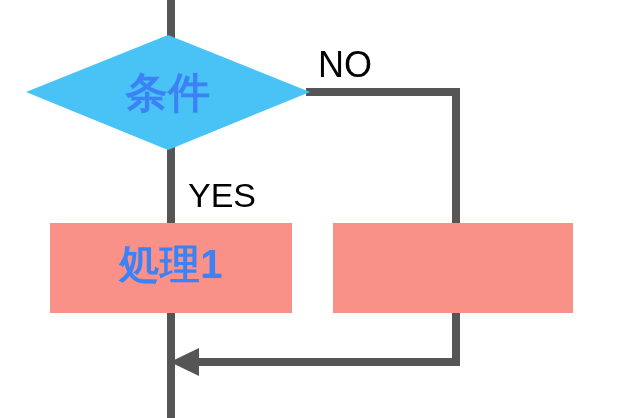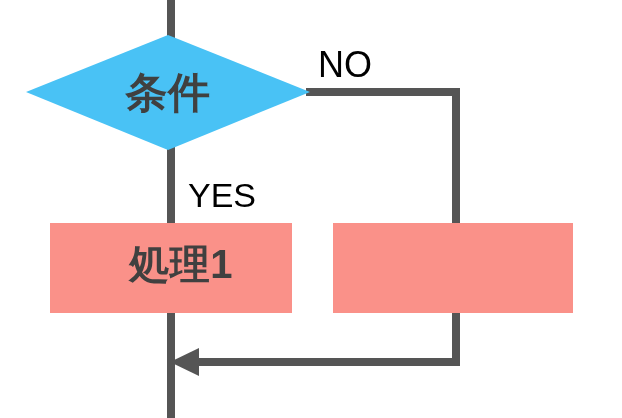--- a/index.html
+++ b/index.html
@@ -22,41 +22,41 @@
     left: 0;
     top: 0;
     width: 622px;
     height: 418px;
   }
   .node-label {
     position: absolute;
     display: flex;
     align-items: center;
     justify-content: center;
-    color: #404040;
+    color: #3b82f6;
     white-space: nowrap;
     pointer-events: none;
   }
   .edge-label {
     position: absolute;
     color: #000000;
     white-space: nowrap;
     font-weight: 400;
   }
   #decision-label {
     left: 26px;
     top: 35px;
     width: 284px;
     height: 116px;
     font-size: 42px;
     font-weight: 700;
     letter-spacing: 0.5px;
   }
   #process1-label {
-    left: 60px;
+    left: 50px;
     top: 223px;
     width: 242px;
     height: 82px;
     font-size: 40px;
     font-weight: 700;
     letter-spacing: 0.5px;
   }
   #process2-label {
     left: 333px;
     top: 223px;

